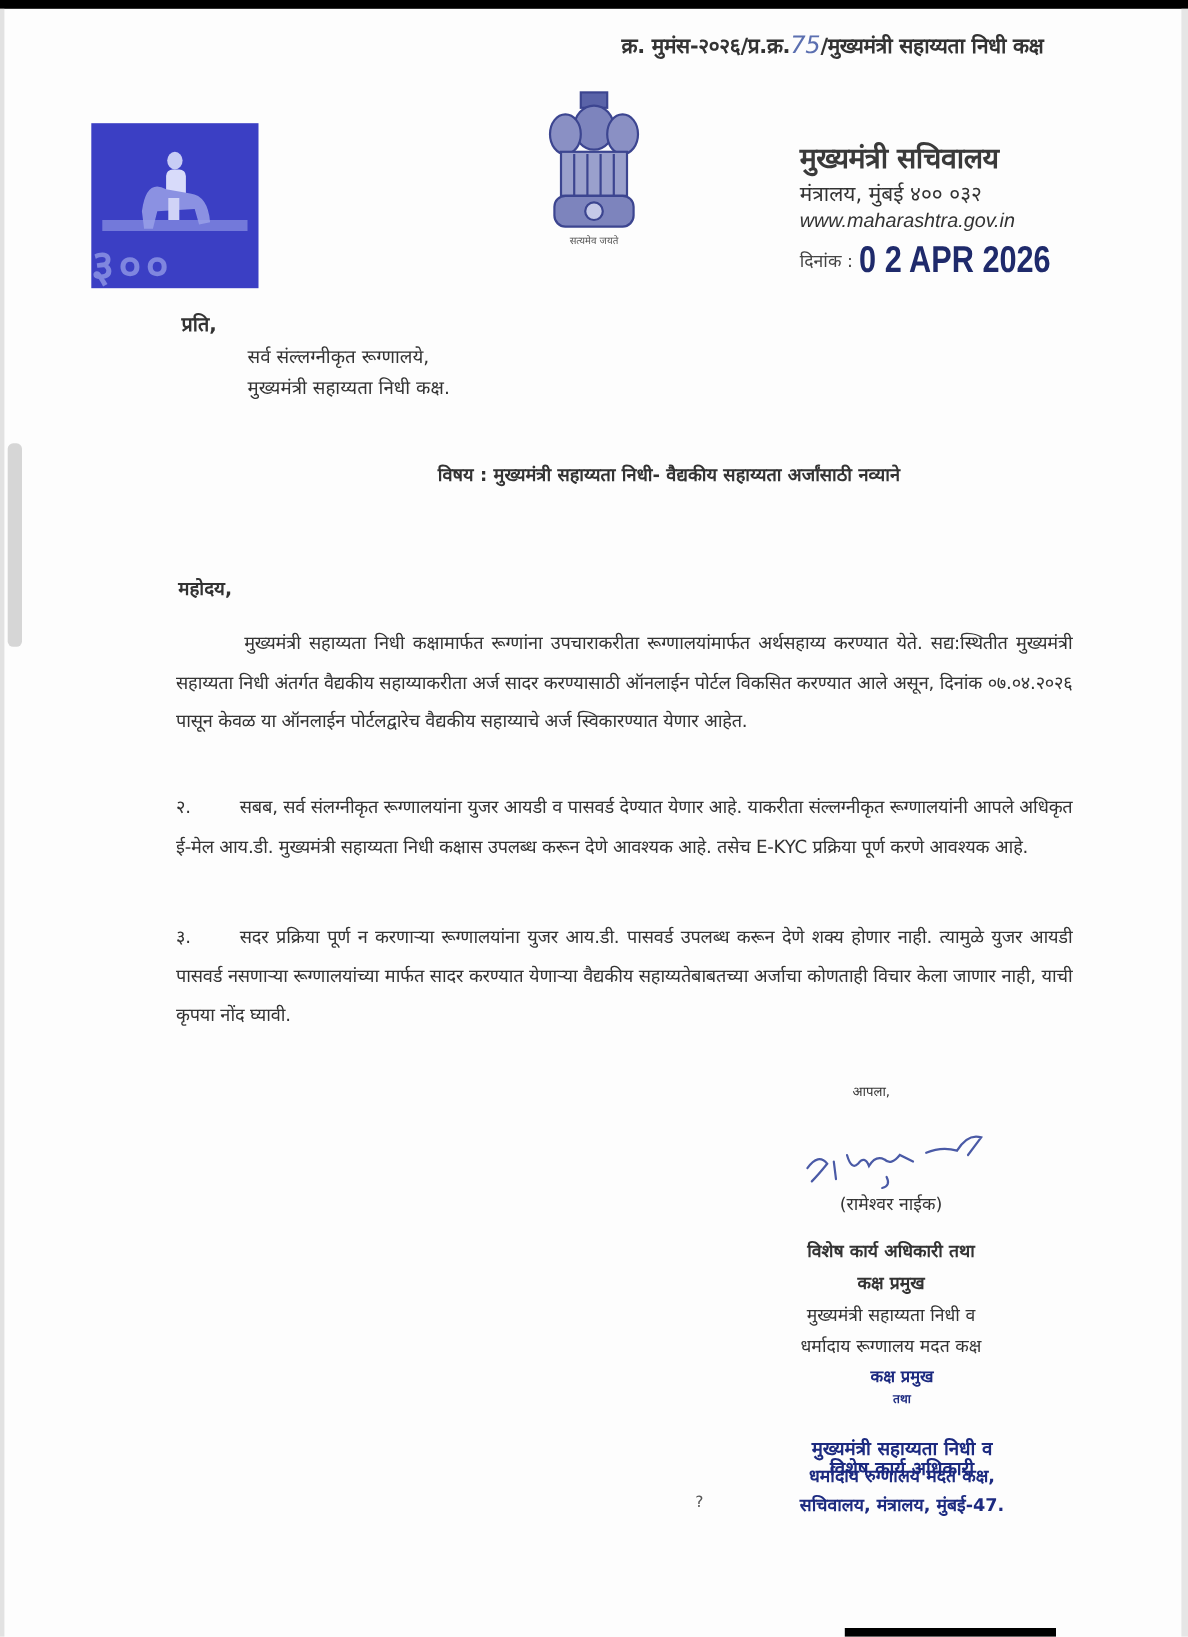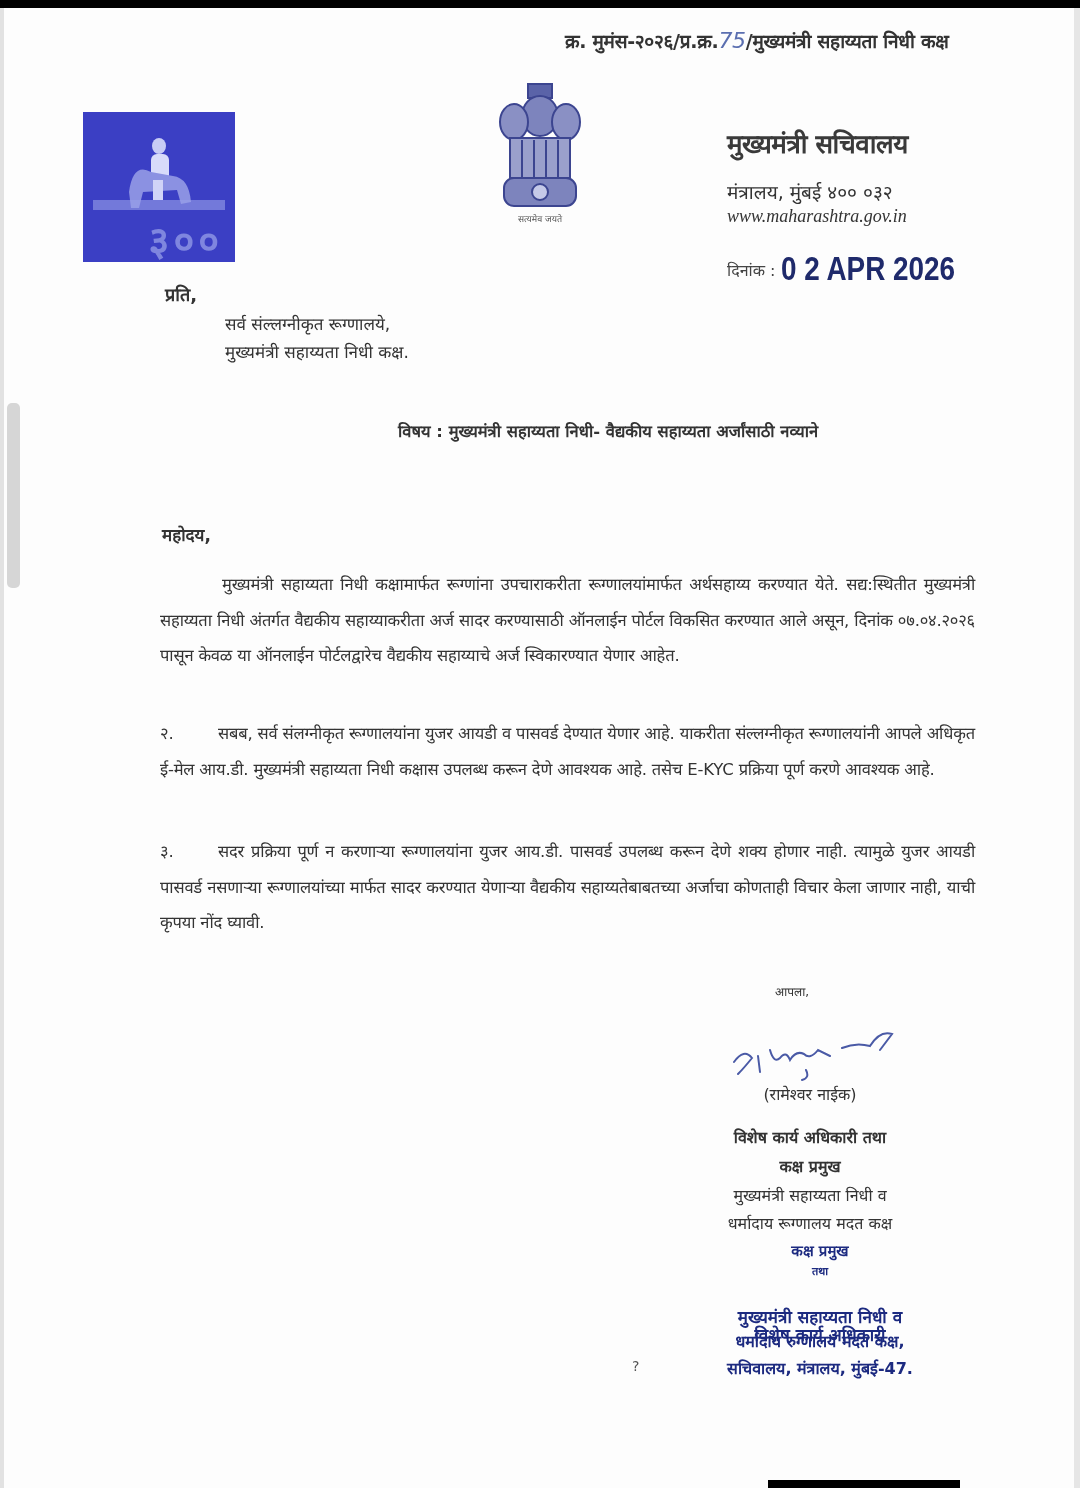--- a/index.html
+++ b/index.html
@@ -20,33 +20,33 @@
     white-space:nowrap; letter-spacing:-0.3px;
   }
   .ref-line .hand { color:#5b6fb0; font-style:italic; font-weight:normal; font-size:22px; }
 
   .logo-box {
     position:absolute; left:83px; top:112px; width:152px; height:150px;
     background:#3b3fc4; overflow:hidden;
   }
   .logo-box .rider { position:absolute; left:40px; top:20px; width:72px; height:80px; }
   .logo-box .label300 {
-    position:absolute; left:0; width:140px; top:100px; text-align:right;
+    position:absolute; left:0; width:140px; top:100px; text-align:left;
     font-size:40px; font-weight:bold; color:#7f86df; letter-spacing:4px;
   }
   .logo-box .band { position:absolute; left:10px; top:88px; width:132px; height:10px; background:#9aa0ea; opacity:.6; }
 
   .emblem { position:absolute; left:490px; top:78px; width:100px; height:150px; }
   .emblem-motto { position:absolute; left:490px; top:212px; width:100px; text-align:center; font-size:9px; color:#555; }
 
   .office { position:absolute; left:727px; top:113px; }
   .office-title { font-size:26px; font-weight:bold; color:#3a3a3a; letter-spacing:-0.5px;margin-top:12px; }
-  .office-addr { font-size:19px; color:#333; margin-top:18px; }
-  .office-web { font-family:Liberation Serif, serif; font-style:italic; font-size:18px; color:#333; margin-top:1px; }
-  .office-date { margin-top:18px; font-size:16px; color:#444; white-space:nowrap; }
+  .office-addr { font-size:19px; color:#333; margin-top:2px; }
+  .office-web { font-family:Liberation Sans, sans-serif; font-style:italic; font-size:18px; color:#333; margin-top:1px; }
+  .office-date { margin-top:2px; font-size:16px; color:#444; white-space:nowrap; }
   .office-date .stamp {
     font-family:"Liberation Sans", sans-serif; font-weight:bold; font-size:34px; color:#1f2a6b;
     letter-spacing:0px; position:relative; top:4px; transform:scaleX(0.82); display:inline-block; transform-origin:left;
   }
 
   .to { position:absolute; left:165px; top:282px; font-size:18px; font-weight:bold; color:#333; }
   .to-line { position:absolute; left:225px; font-size:17px; color:#333; }
 
   .subject {
     position:absolute; left:398px; top:418px; width:580px; font-size:16.5px; font-weight:bold; color:#333; line-height:27px;

